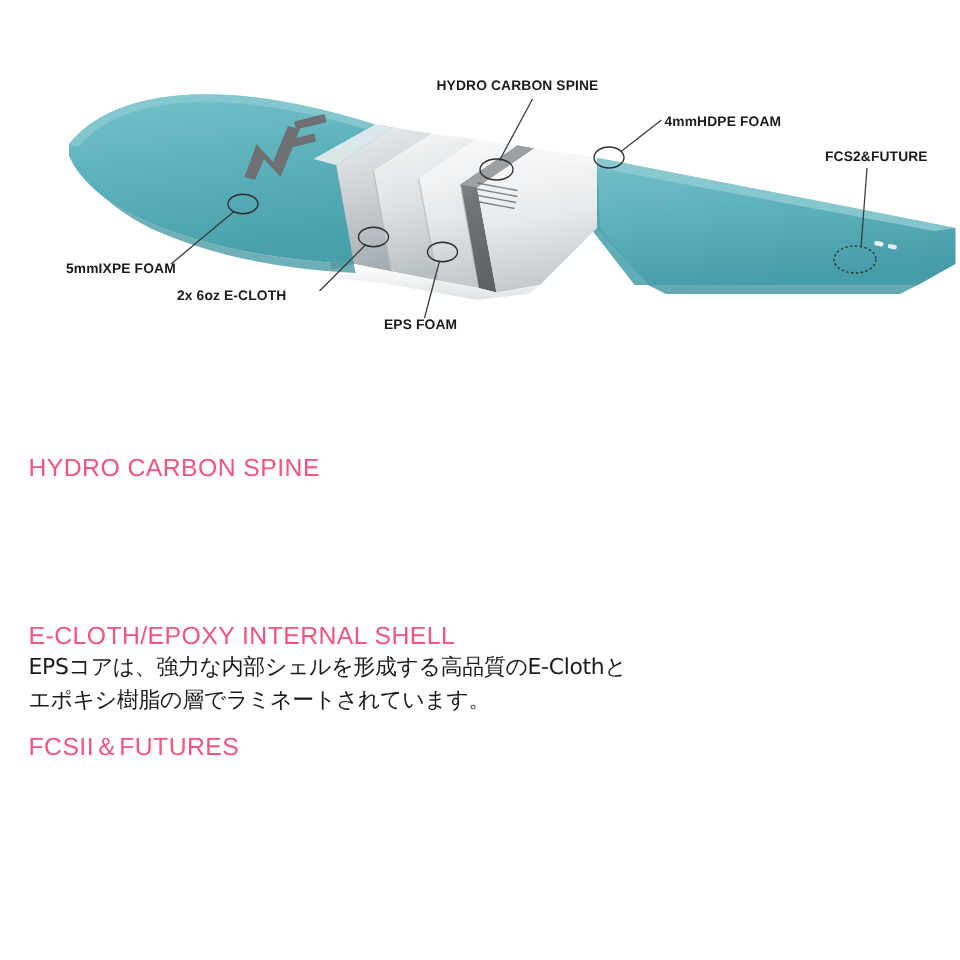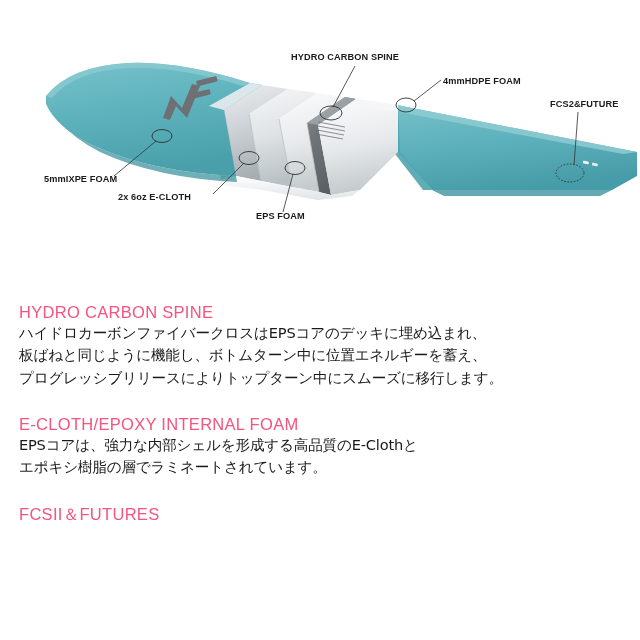--- a/index.html
+++ b/index.html
@@ -69,21 +69,21 @@
   .section-body {
     color: #1a1a1a;
     font-family: "DejaVu Sans", "Liberation Sans", sans-serif;
     font-size: 14.6px;
     line-height: 22.4px;
     letter-spacing: -0.2px;
     white-space: pre-line;
   }
   #sec0 { top: 12px; }
   #sec1 { top: 124px; }
-  #sec2 { top: 214px; }
+  #sec2 { top: 198px; }
 </style>
 </head>
 <body>
 
 <div id="page">
 
   <div id="diagram">
     <svg viewBox="0 0 640 290" xmlns="http://www.w3.org/2000/svg">
       <defs>
         <linearGradient id="tealNose" x1="0" y1="0" x2="0.25" y2="1">
@@ -226,27 +226,24 @@
         </g>
 
       </g>
     </svg>
   </div>
 
   <div id="textblocks">
 
     <div class="section" id="sec0">
       <div class="section-title">HYDRO CARBON SPINE</div>
-      <div class="section-body">ハイドロカーボンファイバークロスはEPSコアのデッキに埋め込まれ、
-板ばねと同じように機能し、ボトムターン中に位置エネルギーを蓄え、
-プログレッシブリリースによりトップターン中にスムーズに移行します。</div>
     </div>
 
     <div class="section" id="sec1">
-      <div class="section-title">E-CLOTH/EPOXY INTERNAL FOAM</div>
+      <div class="section-title">E-CLOTH/EPOXY INTERNAL SHELL</div>
       <div class="section-body">EPSコアは、強力な内部シェルを形成する高品質のE-Clothと
 エポキシ樹脂の層でラミネートされています。</div>
     </div>
 
     <div class="section" id="sec2">
       <div class="section-title">FCSII＆FUTURES</div>
     </div>
 
   </div>
 

